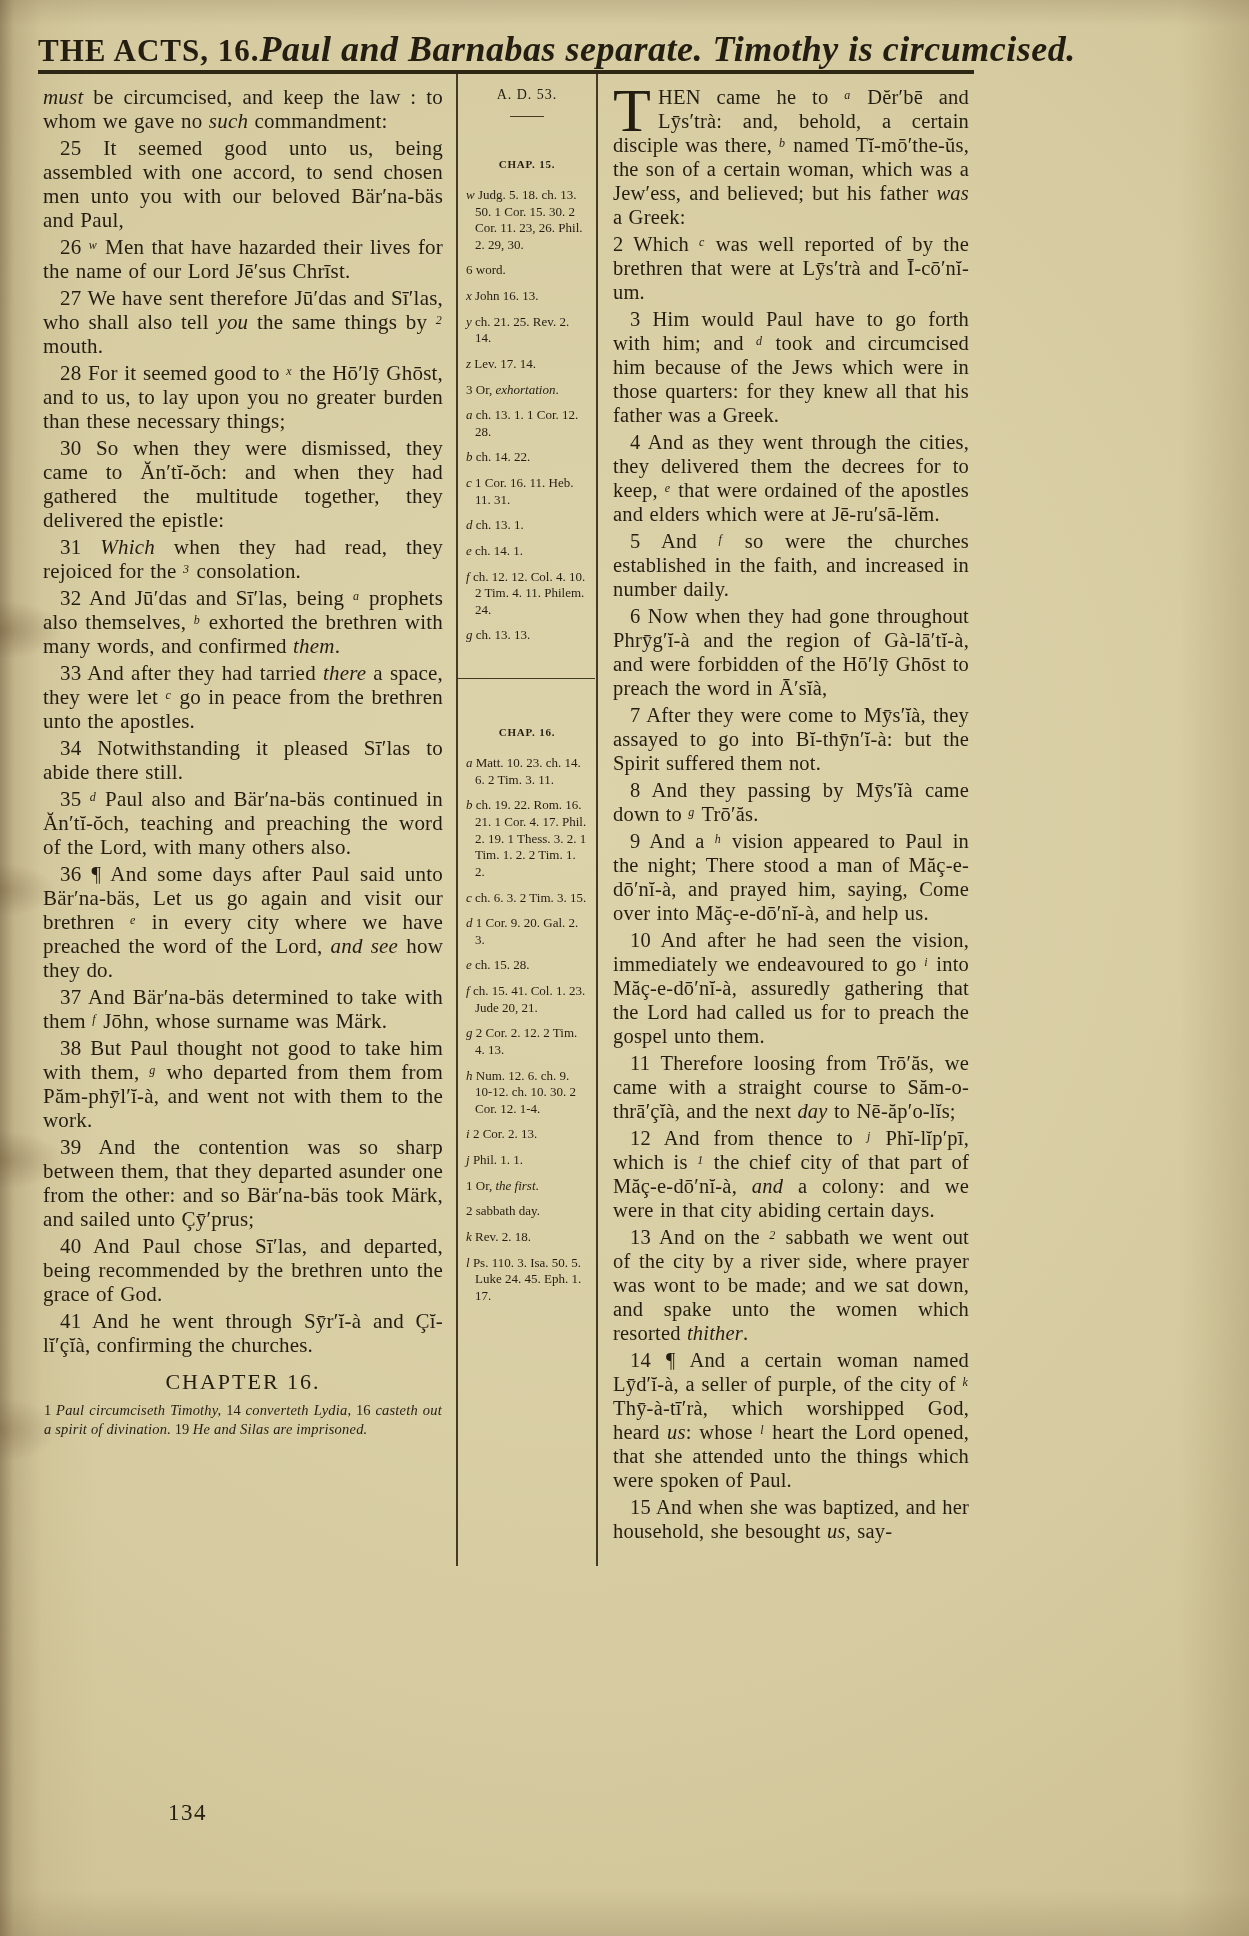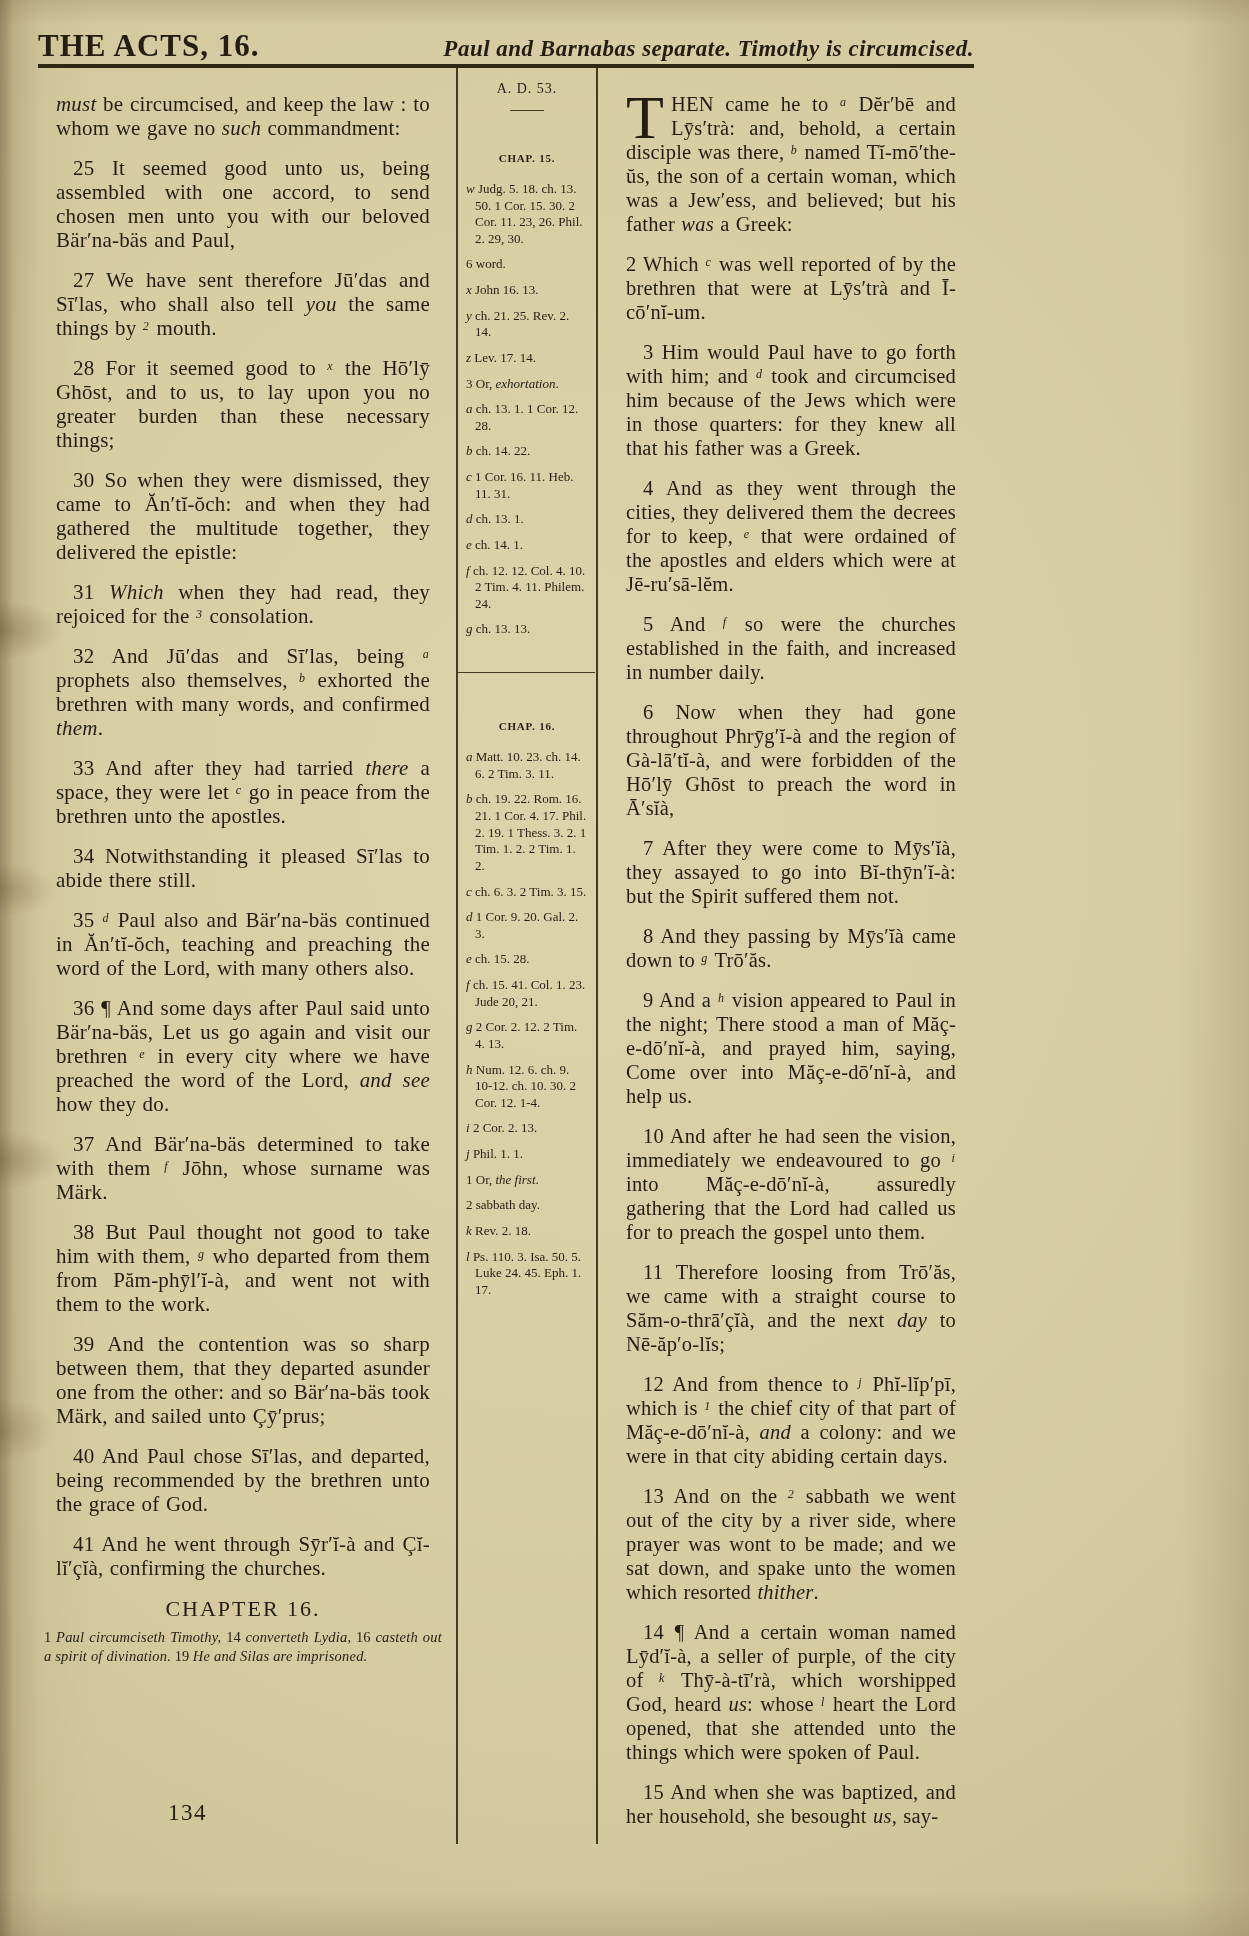--- a/index.html
+++ b/index.html
@@ -35,43 +35,43 @@
     padding-bottom: 0;
   }
   .book-title {
     font-size: 31px;
     font-weight: bold;
     letter-spacing: 1px;
     white-space: nowrap;
   }
   .head-subtitle {
     flex: 1;
-    text-align: right;
-    font-size: 23px;
+    text-align: center;
+    font-size: 36px;
     font-style: italic;
     font-weight: bold;
     letter-spacing: 0.5px;
     white-space: nowrap;
   }
 
   .columns { display: flex; align-items: stretch; min-height: 1492px; margin-top: 0; }
 
   .col-left  { width: 418px; padding: 8px 10px 0 2px; }
   .col-right { flex: 1;      padding: 8px 2px 0 12px; }
   .col-center {
     width: 142px;
     border-left: 2px solid #453b24;
     border-right: 2px solid #453b24;
     padding: 10px 8px 0 8px;
     font-size: 13px;
     line-height: 1.28;
   }
 
   .verse {
-    margin: 16px;
+    margin: 3px;
     text-indent: 17px;
     text-align: justify;
     font-size: 21px;
     line-height: 24px;
     letter-spacing: 0.2px;
     word-spacing: 1px;
   }
   .verses p:first-of-type { text-indent: 0; }
   .col-right .verses .verse { font-size: 20.5px; }
 
@@ -142,20 +142,21 @@
 
     <div class="columns">
 
       <div class="col-left">
         <div class="verses">
 
             <p class="verse"><i>must</i> be circumcised, and keep the law : to whom we gave no <i>such</i> commandment:</p>
 
             <p class="verse">25 It seemed good unto us, being assembled with one accord, to send chosen men unto you with our beloved Bär′na-bäs and Paul,</p>
 
+            <p class="verse">26 <sup>w</sup> Men that have hazarded their lives for the name of our Lord Jē′sus Chrīst.</p>
 
             <p class="verse">27 We have sent therefore Jū′das and Sī′las, who shall also tell <i>you</i> the same things by <sup>2</sup> mouth.</p>
 
             <p class="verse">28 For it seemed good to <sup>x</sup> the Hō′lȳ Ghōst, and to us, to lay upon you no greater burden than these necessary things;</p>
 
 
             <p class="verse">30 So when they were dismissed, they came to Ăn′tĭ-ŏch: and when they had gathered the multitude together, they delivered the epistle:</p>
 
             <p class="verse">31 <i>Which</i> when they had read, they rejoiced for the <sup>3</sup> consolation.</p>
 

